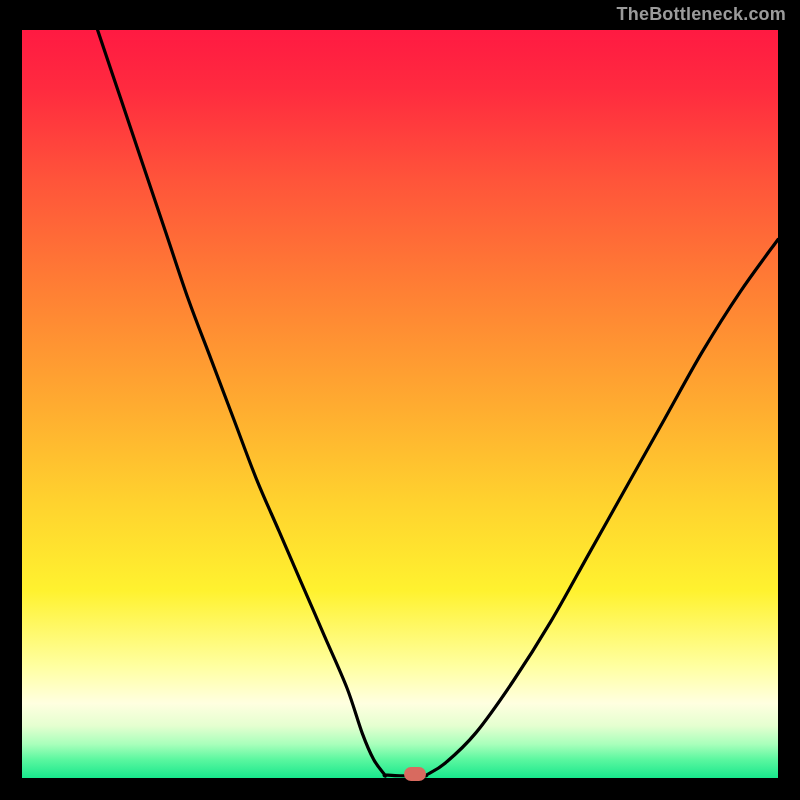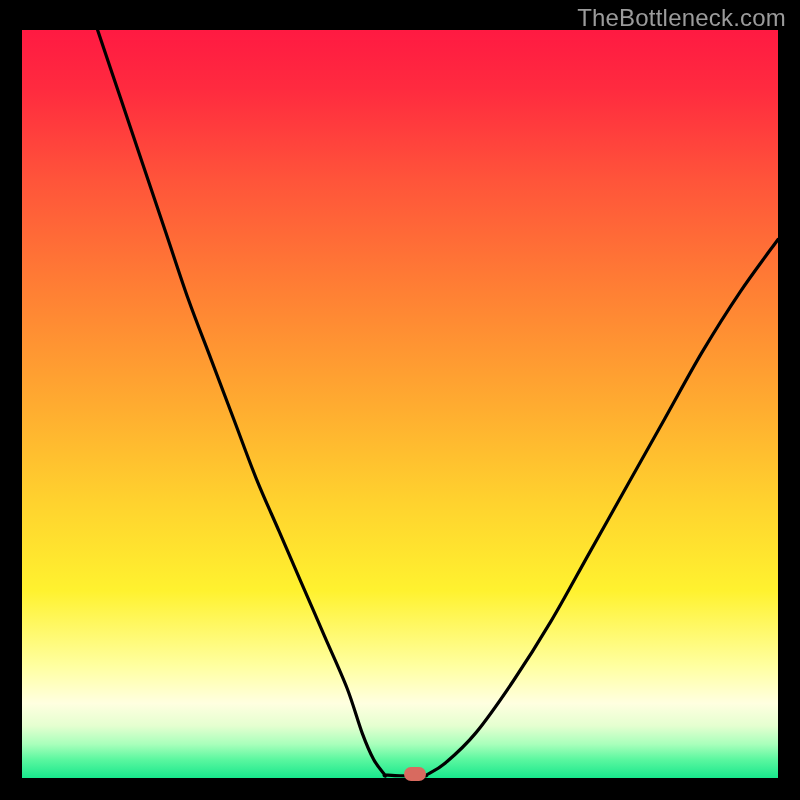--- a/index.html
+++ b/index.html
@@ -17,22 +17,22 @@
     top: 0;
     width: 800px;
     height: 800px;
     background: #000;
   }
   .watermark {
     position: absolute;
     top: 4px;
     right: 14px;
     color: #9b9b9b;
-    font-size: 24px;
-    font-weight: 400;
+    font-size: 18px;
+    font-weight: 700;
     letter-spacing: 0.2px;
     z-index: 30;
   }
   .plot-wrap {
     position: absolute;
     left: 22px;
     top: 30px;
     width: 756px;
     height: 748px;
   }

